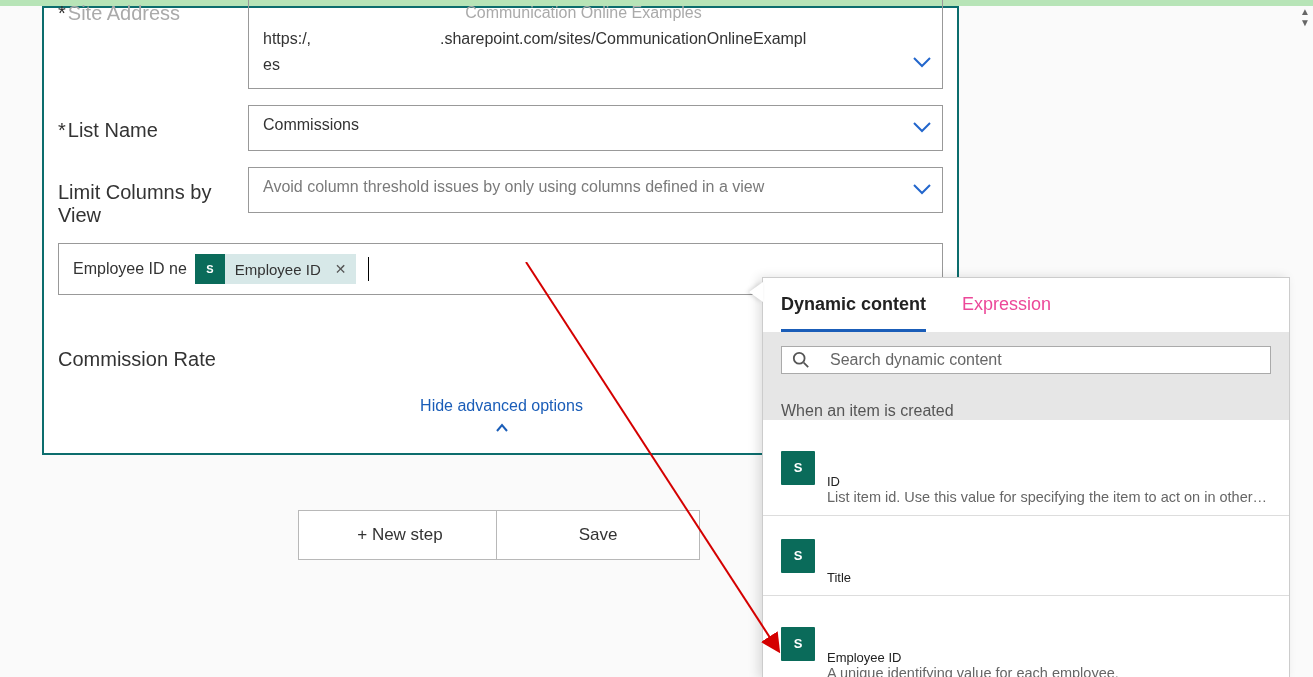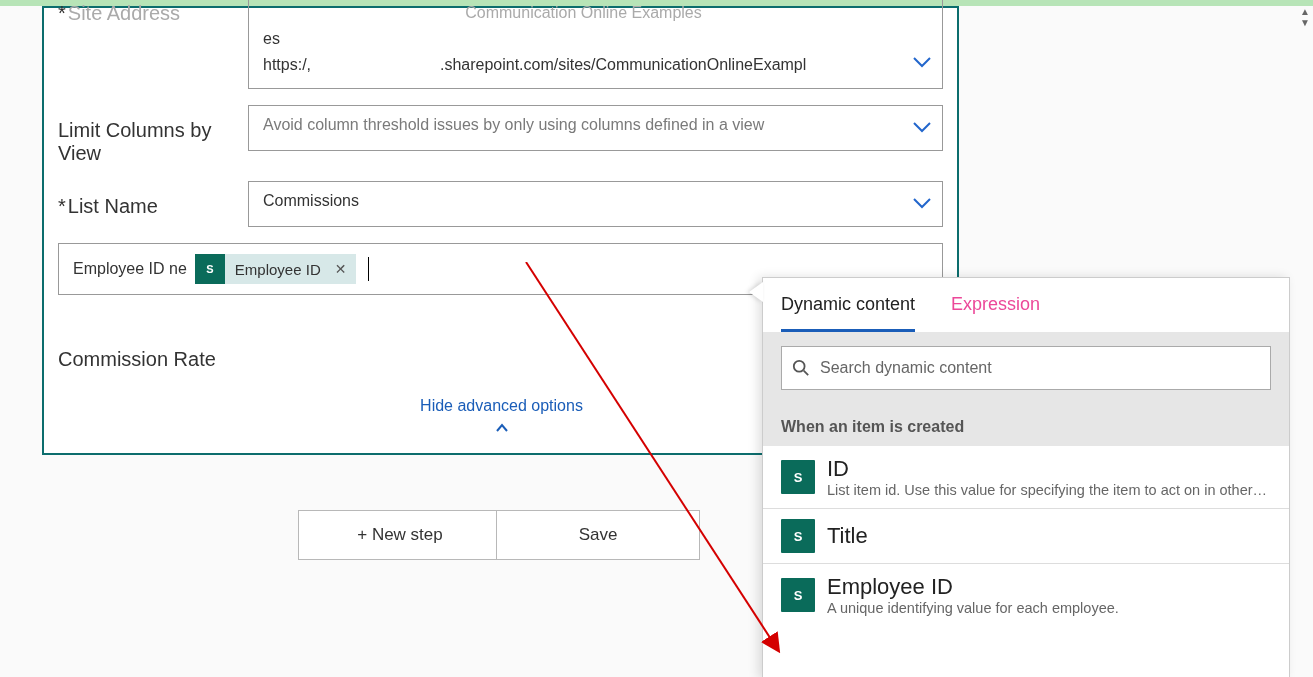--- a/index.html
+++ b/index.html
@@ -146,60 +146,59 @@
     border-right: 14px solid #fff;
     filter: drop-shadow(-2px 0 2px rgba(0,0,0,0.15));
   }
   .dc-tabs {
     display: flex;
     gap: 36px;
     padding: 16px 18px 0 18px;
     font-size: 18px;
   }
   .dc-tab { color: #ec4899; padding-bottom: 14px; border-bottom: 3px solid transparent; }
-  .dc-tab.active { color: #222; font-weight: 400; border-bottom-color: #1a5db8; }
+  .dc-tab.active { color: #222; font-weight: 700; border-bottom-color: #1a5db8; }
   .dc-searchwrap { background: #e6e6e6; padding: 14px 18px; }
   .dc-search {
     background: #fff;
     border: 1px solid #aaa;
-    height: 44px;
+    height: 28px;
     display: flex;
     align-items: center;
     padding: 0 10px;
-    gap: 10px;
+    gap: 20px;
     font-size: 16px;
     color: #666;
   }
   .dc-search svg { width: 18px; height: 18px; stroke: #555; fill:none; stroke-width:2; }
   .dc-group-hdr {
     background: #e6e6e6;
     color: #555;
     font-size: 16px;
-    padding: 14px 18px 10px 18px;
-    font-weight: bold;
+    padding: 14px 18px 0 18px;
   }
   .dc-list { background: #fff; }
   .dc-item {
     display: flex;
     align-items: center;
     gap: 12px;
     padding: 10px 18px;
     border-bottom: 1px solid #ddd;
   }
   .dc-icon {
     width: 34px; height: 34px;
     background: #0a6b5a;
     color: #fff;
     display: flex; align-items: center; justify-content: center;
     font-size: 13px; font-weight: bold;
     flex-shrink: 0;
     border-radius: 1px;
   }
   .dc-text { flex:1; overflow:hidden; }
-  .dc-title { font-size: 22px; color: #222; font-weight: 500; }
+  .dc-title { font-size: 13px; color: #222; font-weight: 500; margin-top: 44px; }
   .dc-desc { font-size: 14.5px; color: #666; white-space: nowrap; overflow: hidden; text-overflow: ellipsis; }
 
   
   .annotation-arrow {
     position: absolute;
     left: 520px; top: 256px;
     z-index: 50;
     pointer-events: none;
   }
 
@@ -227,56 +226,56 @@
 
   <div class="card">
 
     <div class="row" style="margin-top:-14px;">
       <div class="label-col" style="padding-top:0; color:#aaa;">
         <span class="star">*</span><span>Site Address</span>
       </div>
       <div class="field-col">
         <div class="site-addr" style="border-top:none;">
           <div style="color:#aaa;text-align:center;">Communication Online Examples</div>
-          <div>es</div>
           <div>
             <span>https:/,</span>
             <span style="display:inline-block; width:120px;"></span>
             <span>.sharepoint.com/sites/CommunicationOnlineExampl</span>
           </div>
+          <div>es</div>
           <span class="chevron" style="top:auto; bottom:12px; transform:none;">
             <svg class="chev-svg" viewBox="0 0 20 12">
                 <polyline points="2,2 10,10 18,2"></polyline>
               </svg>
           </span>
         </div>
       </div>
     </div>
 
     <div class="row">
-      <div class="label-col">Limit Columns by View</div>
+      <div class="label-col">
+        <span class="star">*</span><span>List Name</span>
+      </div>
       <div class="field-col">
-        <div class="field-box placeholder">
-          <span>Avoid column threshold issues by only using columns defined in a view</span>
+        <div class="field-box">
+          <span>Commissions</span>
           <span class="chevron">
             <svg class="chev-svg" viewBox="0 0 20 12">
                 <polyline points="2,2 10,10 18,2"></polyline>
               </svg>
           </span>
         </div>
       </div>
     </div>
 
     <div class="row">
-      <div class="label-col">
-        <span class="star">*</span><span>List Name</span>
-      </div>
+      <div class="label-col">Limit Columns by View</div>
       <div class="field-col">
-        <div class="field-box">
-          <span>Commissions</span>
+        <div class="field-box placeholder">
+          <span>Avoid column threshold issues by only using columns defined in a view</span>
           <span class="chevron">
             <svg class="chev-svg" viewBox="0 0 20 12">
                 <polyline points="2,2 10,10 18,2"></polyline>
               </svg>
           </span>
         </div>
       </div>
     </div>
 
     <div class="row">

